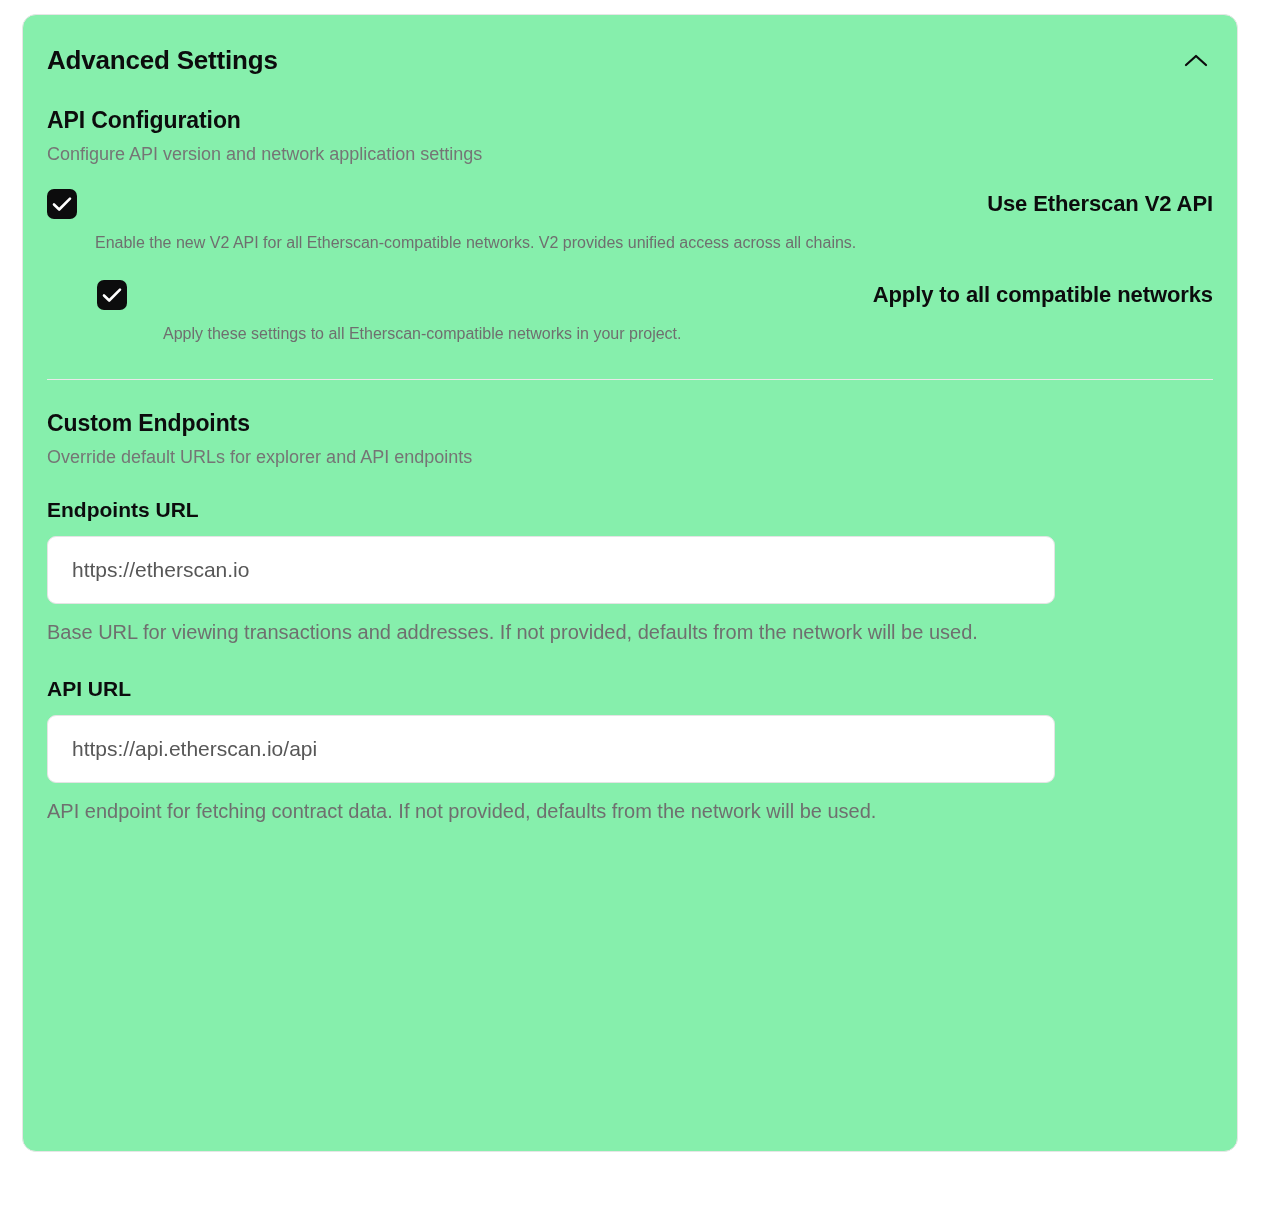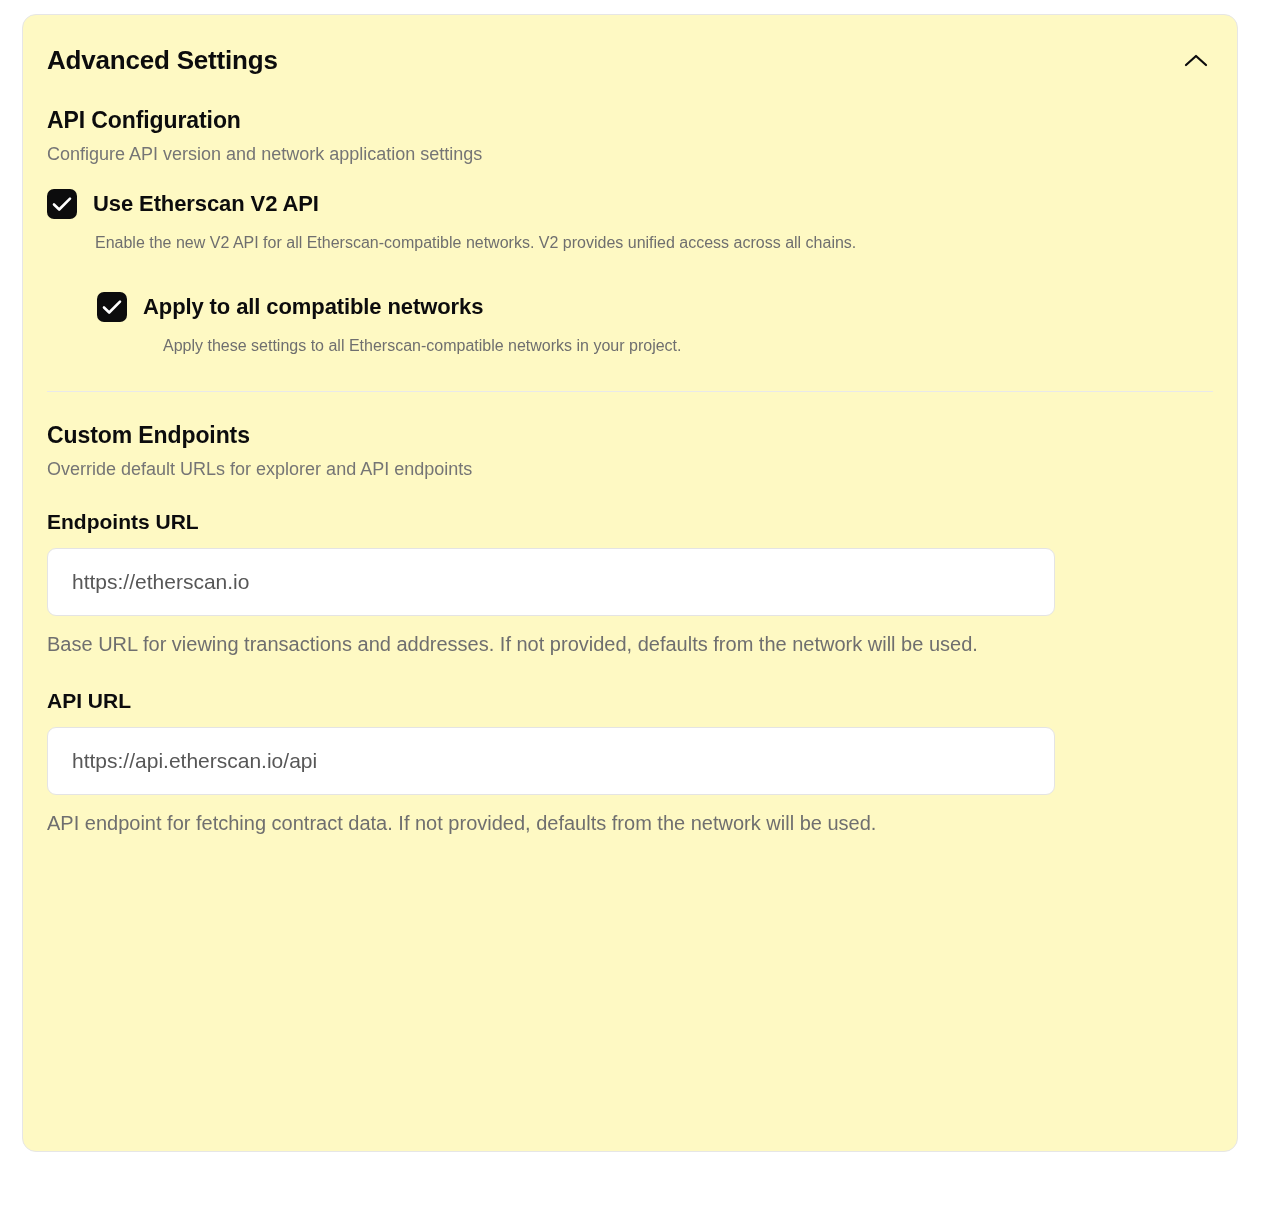--- a/index.html
+++ b/index.html
@@ -17,21 +17,21 @@
 
   .panel {
     position: absolute;
     left: 22px;
     top: 14px;
     width: 1216px;
     height: 1138px;
     box-sizing: border-box;
     border: 1px solid #e6e6e6;
     border-radius: 14px;
-    background: #fef9c3;
+    background: #86efac;
     padding: 0 24px;
   }
 
   .panel-header {
     display: flex;
     align-items: center;
     justify-content: space-between;
     padding-top: 28px;
   }
 
@@ -65,22 +65,23 @@
   .section-sub {
     font-size: 18px;
     color: #757575;
     margin-top: 10px;
   }
 
   .check-row {
     display: flex;
     align-items: center;
     margin-top: 24px;
-  }
-  .check-row.indented { margin-left: 50px; margin-top: 38px; }
+    justify-content: space-between;
+  }
+  .check-row.indented { margin-left: 50px; margin-top: 26px; }
 
   .checkbox {
     width: 30px;
     height: 30px;
     border-radius: 7px;
     background: #0c0c0d;
     display: flex;
     align-items: center;
     justify-content: center;
     flex: none;

